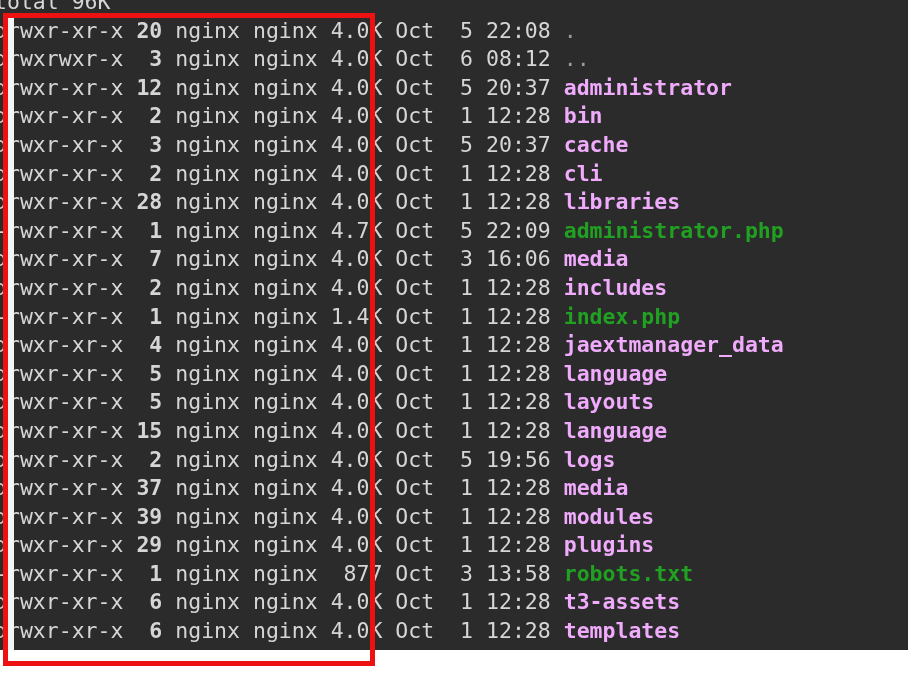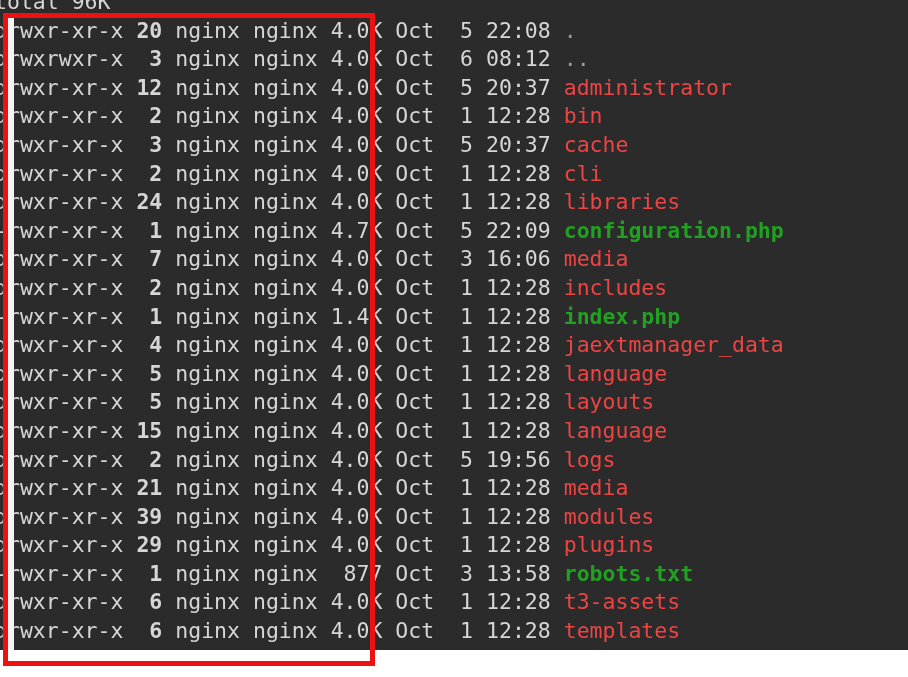--- a/index.html
+++ b/index.html
@@ -51,21 +51,21 @@
     font-family: "DejaVu Sans Mono", "Liberation Mono", monospace;
   }
 
   .tline .perms   { color: #d6d6d6; }
   .tline .links   { color: #d6d6d6; font-weight: bold; }
   .tline .owner   { color: #d6d6d6; }
   .tline .group   { color: #d6d6d6; }
   .tline .size    { color: #d6d6d6; }
   .tline .date    { color: #d6d6d6; }
 
-  .name-dir  { color: #ef4444; font-weight: normal; }
+  .name-dir  { color: #f0abfc; font-weight: bold; }
   .name-exec { color: #21a121; font-weight: bold; }
   .name-dot  { color: #9b9b9b; }
 
   .totalline {
     height: 28.6px;
     line-height: 28.6px;
     font-size: 21.5px;
     white-space: pre;
     color: #d6d6d6;
   }
@@ -102,31 +102,31 @@
   <div id="terminal">
     <div id="listing">
       <div class="totalline">total 96K</div>
 
     <div class="tline"><span class="perms">drwxr-xr-x</span> <span class="links">20</span> <span class="owner">nginx</span> <span class="group">nginx</span> <span class="size">4.0K</span> <span class="date">Oct</span> <span class="date"> 5</span> <span class="date">22:08</span> <span class="name-dot">.</span></div>
         <div class="tline"><span class="perms">drwxrwxr-x</span> <span class="links"> 3</span> <span class="owner">nginx</span> <span class="group">nginx</span> <span class="size">4.0K</span> <span class="date">Oct</span> <span class="date"> 6</span> <span class="date">08:12</span> <span class="name-dot">..</span></div>
         <div class="tline"><span class="perms">drwxr-xr-x</span> <span class="links">12</span> <span class="owner">nginx</span> <span class="group">nginx</span> <span class="size">4.0K</span> <span class="date">Oct</span> <span class="date"> 5</span> <span class="date">20:37</span> <span class="name-dir">administrator</span></div>
         <div class="tline"><span class="perms">drwxr-xr-x</span> <span class="links"> 2</span> <span class="owner">nginx</span> <span class="group">nginx</span> <span class="size">4.0K</span> <span class="date">Oct</span> <span class="date"> 1</span> <span class="date">12:28</span> <span class="name-dir">bin</span></div>
         <div class="tline"><span class="perms">drwxr-xr-x</span> <span class="links"> 3</span> <span class="owner">nginx</span> <span class="group">nginx</span> <span class="size">4.0K</span> <span class="date">Oct</span> <span class="date"> 5</span> <span class="date">20:37</span> <span class="name-dir">cache</span></div>
         <div class="tline"><span class="perms">drwxr-xr-x</span> <span class="links"> 2</span> <span class="owner">nginx</span> <span class="group">nginx</span> <span class="size">4.0K</span> <span class="date">Oct</span> <span class="date"> 1</span> <span class="date">12:28</span> <span class="name-dir">cli</span></div>
-        <div class="tline"><span class="perms">drwxr-xr-x</span> <span class="links">24</span> <span class="owner">nginx</span> <span class="group">nginx</span> <span class="size">4.0K</span> <span class="date">Oct</span> <span class="date"> 1</span> <span class="date">12:28</span> <span class="name-dir">libraries</span></div>
-        <div class="tline"><span class="perms">-rwxr-xr-x</span> <span class="links"> 1</span> <span class="owner">nginx</span> <span class="group">nginx</span> <span class="size">4.7K</span> <span class="date">Oct</span> <span class="date"> 5</span> <span class="date">22:09</span> <span class="name-exec">configuration.php</span></div>
+        <div class="tline"><span class="perms">drwxr-xr-x</span> <span class="links">28</span> <span class="owner">nginx</span> <span class="group">nginx</span> <span class="size">4.0K</span> <span class="date">Oct</span> <span class="date"> 1</span> <span class="date">12:28</span> <span class="name-dir">libraries</span></div>
+        <div class="tline"><span class="perms">-rwxr-xr-x</span> <span class="links"> 1</span> <span class="owner">nginx</span> <span class="group">nginx</span> <span class="size">4.7K</span> <span class="date">Oct</span> <span class="date"> 5</span> <span class="date">22:09</span> <span class="name-exec">administrator.php</span></div>
         <div class="tline"><span class="perms">drwxr-xr-x</span> <span class="links"> 7</span> <span class="owner">nginx</span> <span class="group">nginx</span> <span class="size">4.0K</span> <span class="date">Oct</span> <span class="date"> 3</span> <span class="date">16:06</span> <span class="name-dir">media</span></div>
         <div class="tline"><span class="perms">drwxr-xr-x</span> <span class="links"> 2</span> <span class="owner">nginx</span> <span class="group">nginx</span> <span class="size">4.0K</span> <span class="date">Oct</span> <span class="date"> 1</span> <span class="date">12:28</span> <span class="name-dir">includes</span></div>
         <div class="tline"><span class="perms">-rwxr-xr-x</span> <span class="links"> 1</span> <span class="owner">nginx</span> <span class="group">nginx</span> <span class="size">1.4K</span> <span class="date">Oct</span> <span class="date"> 1</span> <span class="date">12:28</span> <span class="name-exec">index.php</span></div>
         <div class="tline"><span class="perms">drwxr-xr-x</span> <span class="links"> 4</span> <span class="owner">nginx</span> <span class="group">nginx</span> <span class="size">4.0K</span> <span class="date">Oct</span> <span class="date"> 1</span> <span class="date">12:28</span> <span class="name-dir">jaextmanager_data</span></div>
         <div class="tline"><span class="perms">drwxr-xr-x</span> <span class="links"> 5</span> <span class="owner">nginx</span> <span class="group">nginx</span> <span class="size">4.0K</span> <span class="date">Oct</span> <span class="date"> 1</span> <span class="date">12:28</span> <span class="name-dir">language</span></div>
         <div class="tline"><span class="perms">drwxr-xr-x</span> <span class="links"> 5</span> <span class="owner">nginx</span> <span class="group">nginx</span> <span class="size">4.0K</span> <span class="date">Oct</span> <span class="date"> 1</span> <span class="date">12:28</span> <span class="name-dir">layouts</span></div>
         <div class="tline"><span class="perms">drwxr-xr-x</span> <span class="links">15</span> <span class="owner">nginx</span> <span class="group">nginx</span> <span class="size">4.0K</span> <span class="date">Oct</span> <span class="date"> 1</span> <span class="date">12:28</span> <span class="name-dir">language</span></div>
         <div class="tline"><span class="perms">drwxr-xr-x</span> <span class="links"> 2</span> <span class="owner">nginx</span> <span class="group">nginx</span> <span class="size">4.0K</span> <span class="date">Oct</span> <span class="date"> 5</span> <span class="date">19:56</span> <span class="name-dir">logs</span></div>
-        <div class="tline"><span class="perms">drwxr-xr-x</span> <span class="links">21</span> <span class="owner">nginx</span> <span class="group">nginx</span> <span class="size">4.0K</span> <span class="date">Oct</span> <span class="date"> 1</span> <span class="date">12:28</span> <span class="name-dir">media</span></div>
+        <div class="tline"><span class="perms">drwxr-xr-x</span> <span class="links">37</span> <span class="owner">nginx</span> <span class="group">nginx</span> <span class="size">4.0K</span> <span class="date">Oct</span> <span class="date"> 1</span> <span class="date">12:28</span> <span class="name-dir">media</span></div>
         <div class="tline"><span class="perms">drwxr-xr-x</span> <span class="links">39</span> <span class="owner">nginx</span> <span class="group">nginx</span> <span class="size">4.0K</span> <span class="date">Oct</span> <span class="date"> 1</span> <span class="date">12:28</span> <span class="name-dir">modules</span></div>
         <div class="tline"><span class="perms">drwxr-xr-x</span> <span class="links">29</span> <span class="owner">nginx</span> <span class="group">nginx</span> <span class="size">4.0K</span> <span class="date">Oct</span> <span class="date"> 1</span> <span class="date">12:28</span> <span class="name-dir">plugins</span></div>
         <div class="tline"><span class="perms">-rwxr-xr-x</span> <span class="links"> 1</span> <span class="owner">nginx</span> <span class="group">nginx</span> <span class="size"> 877</span> <span class="date">Oct</span> <span class="date"> 3</span> <span class="date">13:58</span> <span class="name-exec">robots.txt</span></div>
         <div class="tline"><span class="perms">drwxr-xr-x</span> <span class="links"> 6</span> <span class="owner">nginx</span> <span class="group">nginx</span> <span class="size">4.0K</span> <span class="date">Oct</span> <span class="date"> 1</span> <span class="date">12:28</span> <span class="name-dir">t3-assets</span></div>
         <div class="tline"><span class="perms">drwxr-xr-x</span> <span class="links"> 6</span> <span class="owner">nginx</span> <span class="group">nginx</span> <span class="size">4.0K</span> <span class="date">Oct</span> <span class="date"> 1</span> <span class="date">12:28</span> <span class="name-dir">templates</span></div>
         <div class="tline"><span class="perms">drwxr-xr-x</span> <span class="links"> 2</span> <span class="owner">nginx</span> <span class="group">nginx</span> <span class="size">4.0K</span> <span class="date">Oct</span> <span class="date"> 5</span> <span class="date">22:29</span> <span class="name-dir">tmp</span></div>
       </div>
   </div>
 
   <div id="left-sliver"></div>

